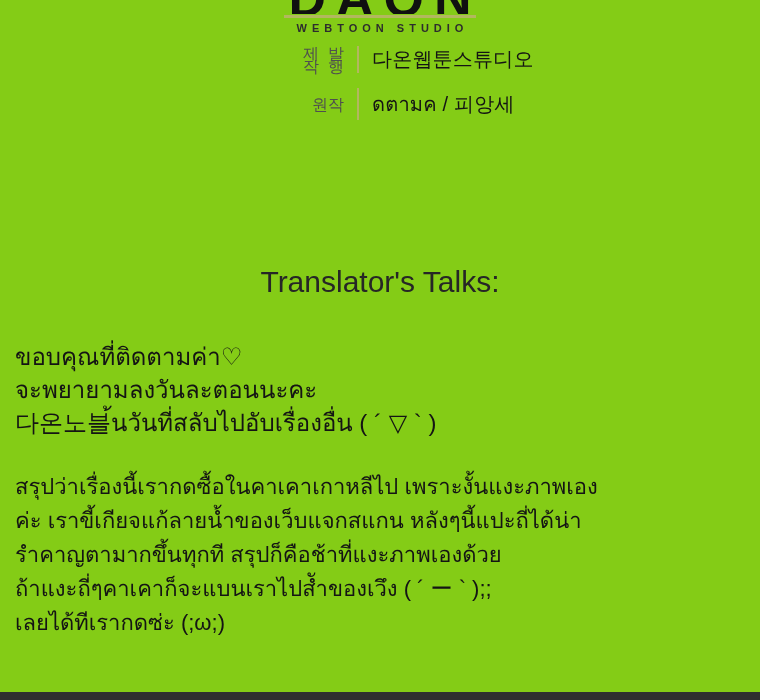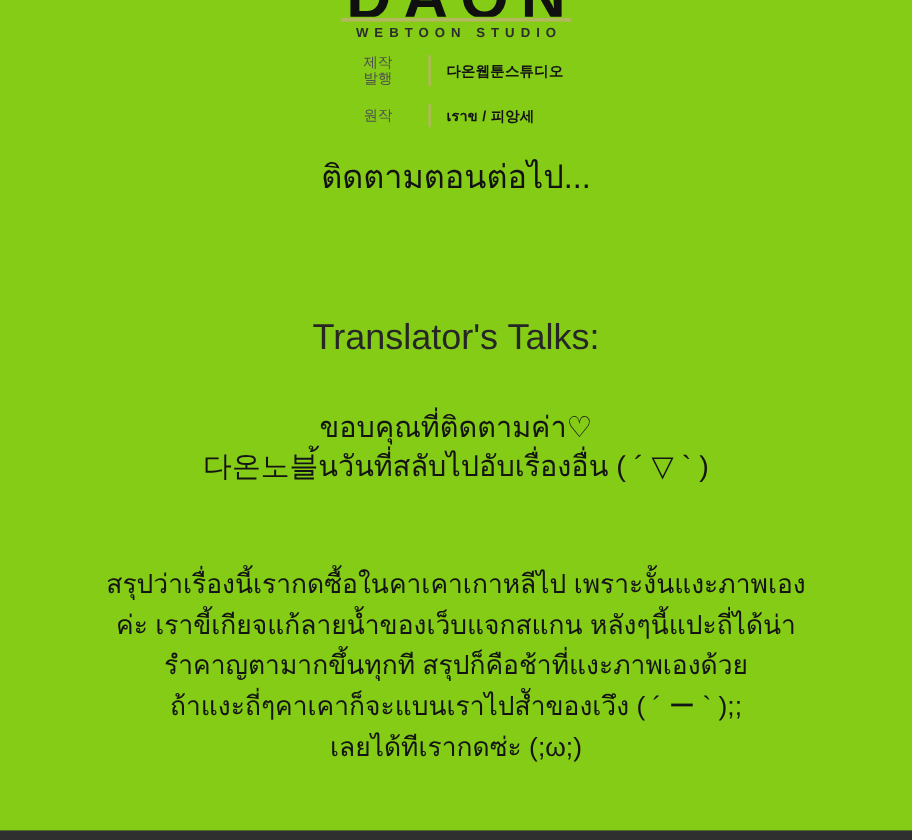--- a/index.html
+++ b/index.html
@@ -24,36 +24,36 @@
   .logo-rule{width:192px;height:3px;margin:1px auto 0;background:#b3b75f;}
   .logo-sub{
     margin-top:4px;
     font-size:11px;font-weight:600;letter-spacing:5px;padding-left:5px;
     color:#2d2d2d;
   }
   
   .credits{position:absolute;top:46px;left:303px;}
   .credit-row{display:flex;align-items:center;margin-bottom:15px;}
   .credit-label{
-    width:50px;font-size:12px;line-height:13px;color:#4f4f4f;
-    display:flex;flex-direction:column;justify-content:center;
+    width:50px;font-size:16px;line-height:13px;color:#4f4f4f;
+    display:flex;flex-direction:row;justify-content:center;
   }
   .credit-bar{width:2px;align-self:stretch;background:#b3b75f;margin:0 13px 0 4px;min-height:15px;}
   .credit-value{
-    font-size:12px;font-weight:700;color:#141414;letter-spacing:0.2px;
+    font-size:20px;font-weight:400;color:#141414;letter-spacing:0.2px;
     white-space:nowrap;
   }
   
   .center-text{position:absolute;left:0;right:0;text-align:center;}
   .next-ep{top:128px;font-size:27px;line-height:40px;color:#121212;}
   .tt-heading{
     top:262px;font-size:30px;line-height:40px;font-weight:400;color:#262626;
     margin:0;
   }
-  .thai-block{position:absolute;left:0;right:0;text-align:center;color:#141414;}
+  .thai-block{position:absolute;left:15px;right:0;color:#141414;}
   .block1{top:340px;font-size:24px;line-height:33px;}
   .block2{top:470px;font-size:22px;line-height:34px;}
   .thai-line{white-space:nowrap;}
   
   .bottom-bar{position:absolute;left:0;right:0;bottom:0;height:8px;background:#2f2f2f;}
 </style>
 </head>
 <body>
 
 <div class="page">
@@ -73,30 +73,30 @@
         <span>발행</span>
       </div>
       <div class="credit-bar"></div>
       <div class="credit-value">다온웹툰스튜디오</div>
     </div>
     <div class="credit-row">
       <div class="credit-label">
         <span>원작</span>
       </div>
       <div class="credit-bar"></div>
-      <div class="credit-value">เราข / 피앙세</div>
+      <div class="credit-value">ดตามค / 피앙세</div>
     </div>
   </section>
 
-  <div class="center-text next-ep">ติดตามตอนต่อไป...</div>
 
   <h2 class="center-text tt-heading">Translator's Talks:</h2>
 
   <div class="thai-block block1">
     <div class="thai-line">ขอบคุณที่ติดตามค่า♡</div>
+    <div class="thai-line">จะพยายามลงวันละตอนนะคะ</div>
     <div class="thai-line">다온노블้นวันที่สลับไปอับเรื่องอื่น ( ´ ▽ ` )</div>
   </div>
 
   <div class="thai-block block2">
     <div class="thai-line">สรุปว่าเรื่องนี้เรากดซื้อในคาเคาเกาหลีไป เพราะงั้นแงะภาพเอง</div>
     <div class="thai-line">ค่ะ เราขี้เกียจแก้ลายน้ำของเว็บแจกสแกน หลังๆนี้แปะถี่ได้น่า</div>
     <div class="thai-line">รำคาญตามากขึ้นทุกที สรุปก็คือช้าที่แงะภาพเองด้วย</div>
     <div class="thai-line">ถ้าแงะถี่ๆคาเคาก็จะแบนเราไปสัำของเวึง ( ´ ー ` );;</div>
     <div class="thai-line">เลยได้ทีเรากดซ่ะ (;ω;)</div>
   </div>

